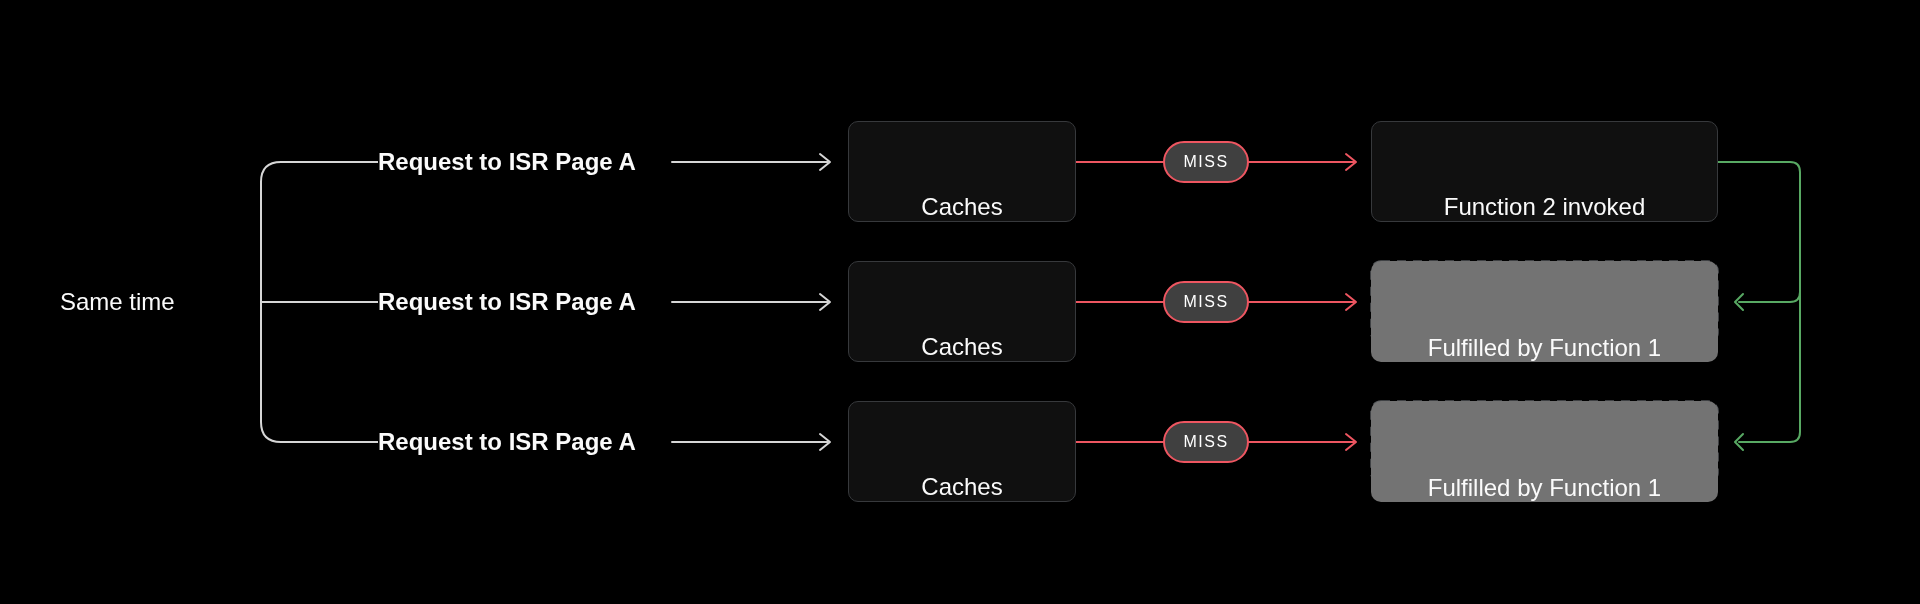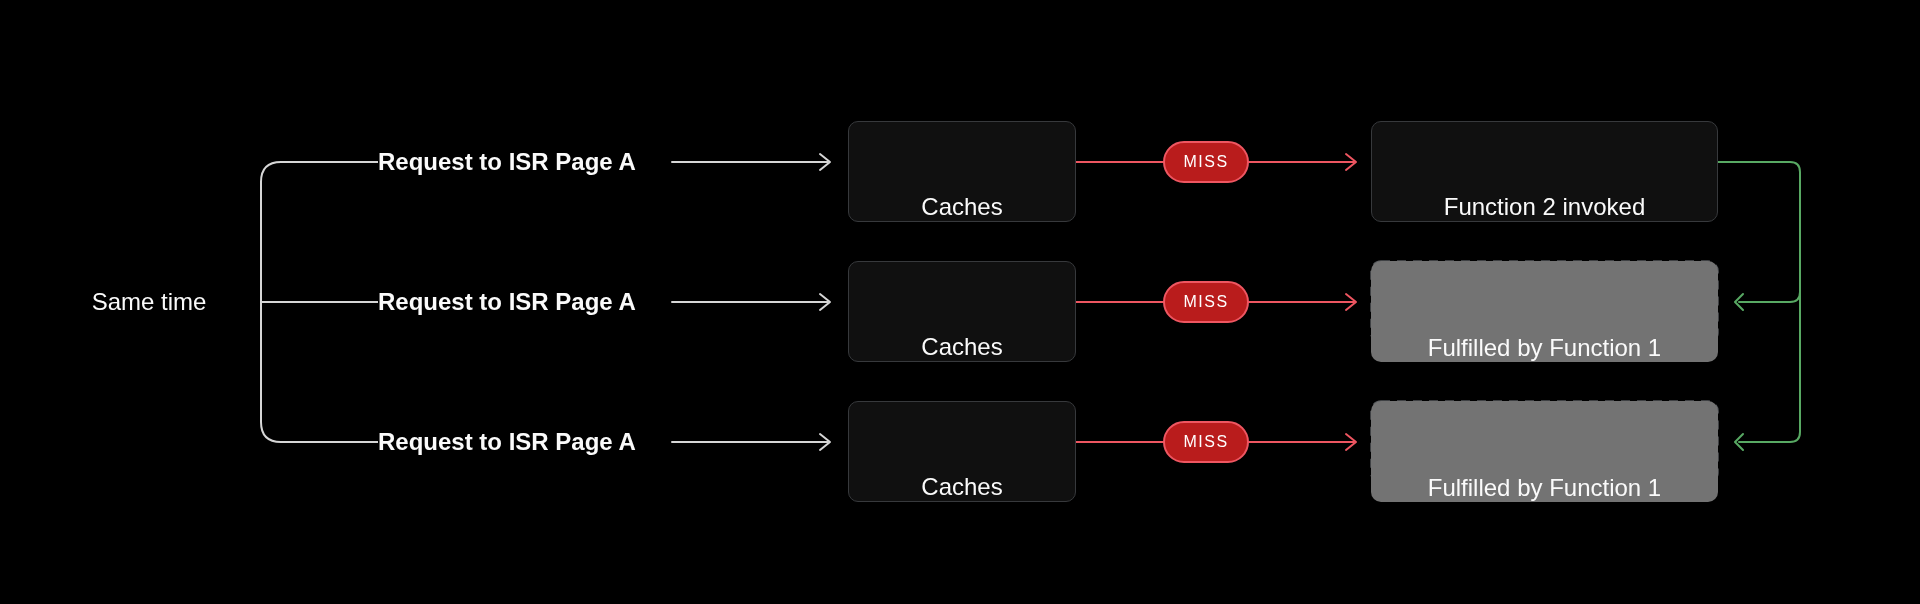--- a/index.html
+++ b/index.html
@@ -13,21 +13,21 @@
   .connector-layer{position:absolute;inset:0;}
   .label{
     position:absolute;
     color:#fafafa;
     font-size:24px;
     line-height:1;
     white-space:nowrap;
   }
   .same-time{
     left:60px;top:290px;width:178px;
-    text-align:center;
+    text-align:left;
     font-weight:400;
   }
   .request-label{
     left:378px;width:294px;
     text-align:left;
     font-weight:700;
   }
   .box{
     position:absolute;
     box-sizing:border-box;
@@ -44,21 +44,21 @@
   .row1{top:121px;}
   .row2{top:261px;}
   .row3{top:401px;}
   .req1{top:150px;}
   .req2{top:290px;}
   .req3{top:430px;}
   .pill{
     position:absolute;
     box-sizing:border-box;
     left:1163px;width:86px;height:42px;
-    background:#b91c1c;
+    background:#404040;
     border:2px solid #ee5661;
     border-radius:21px;
     display:flex;align-items:center;justify-content:center;
     color:#fff;font-size:16px;letter-spacing:1.5px;font-weight:400;
   }
   .pill1{top:141px;}
   .pill2{top:281px;}
   .pill3{top:421px;}
 </style>
 </head>

